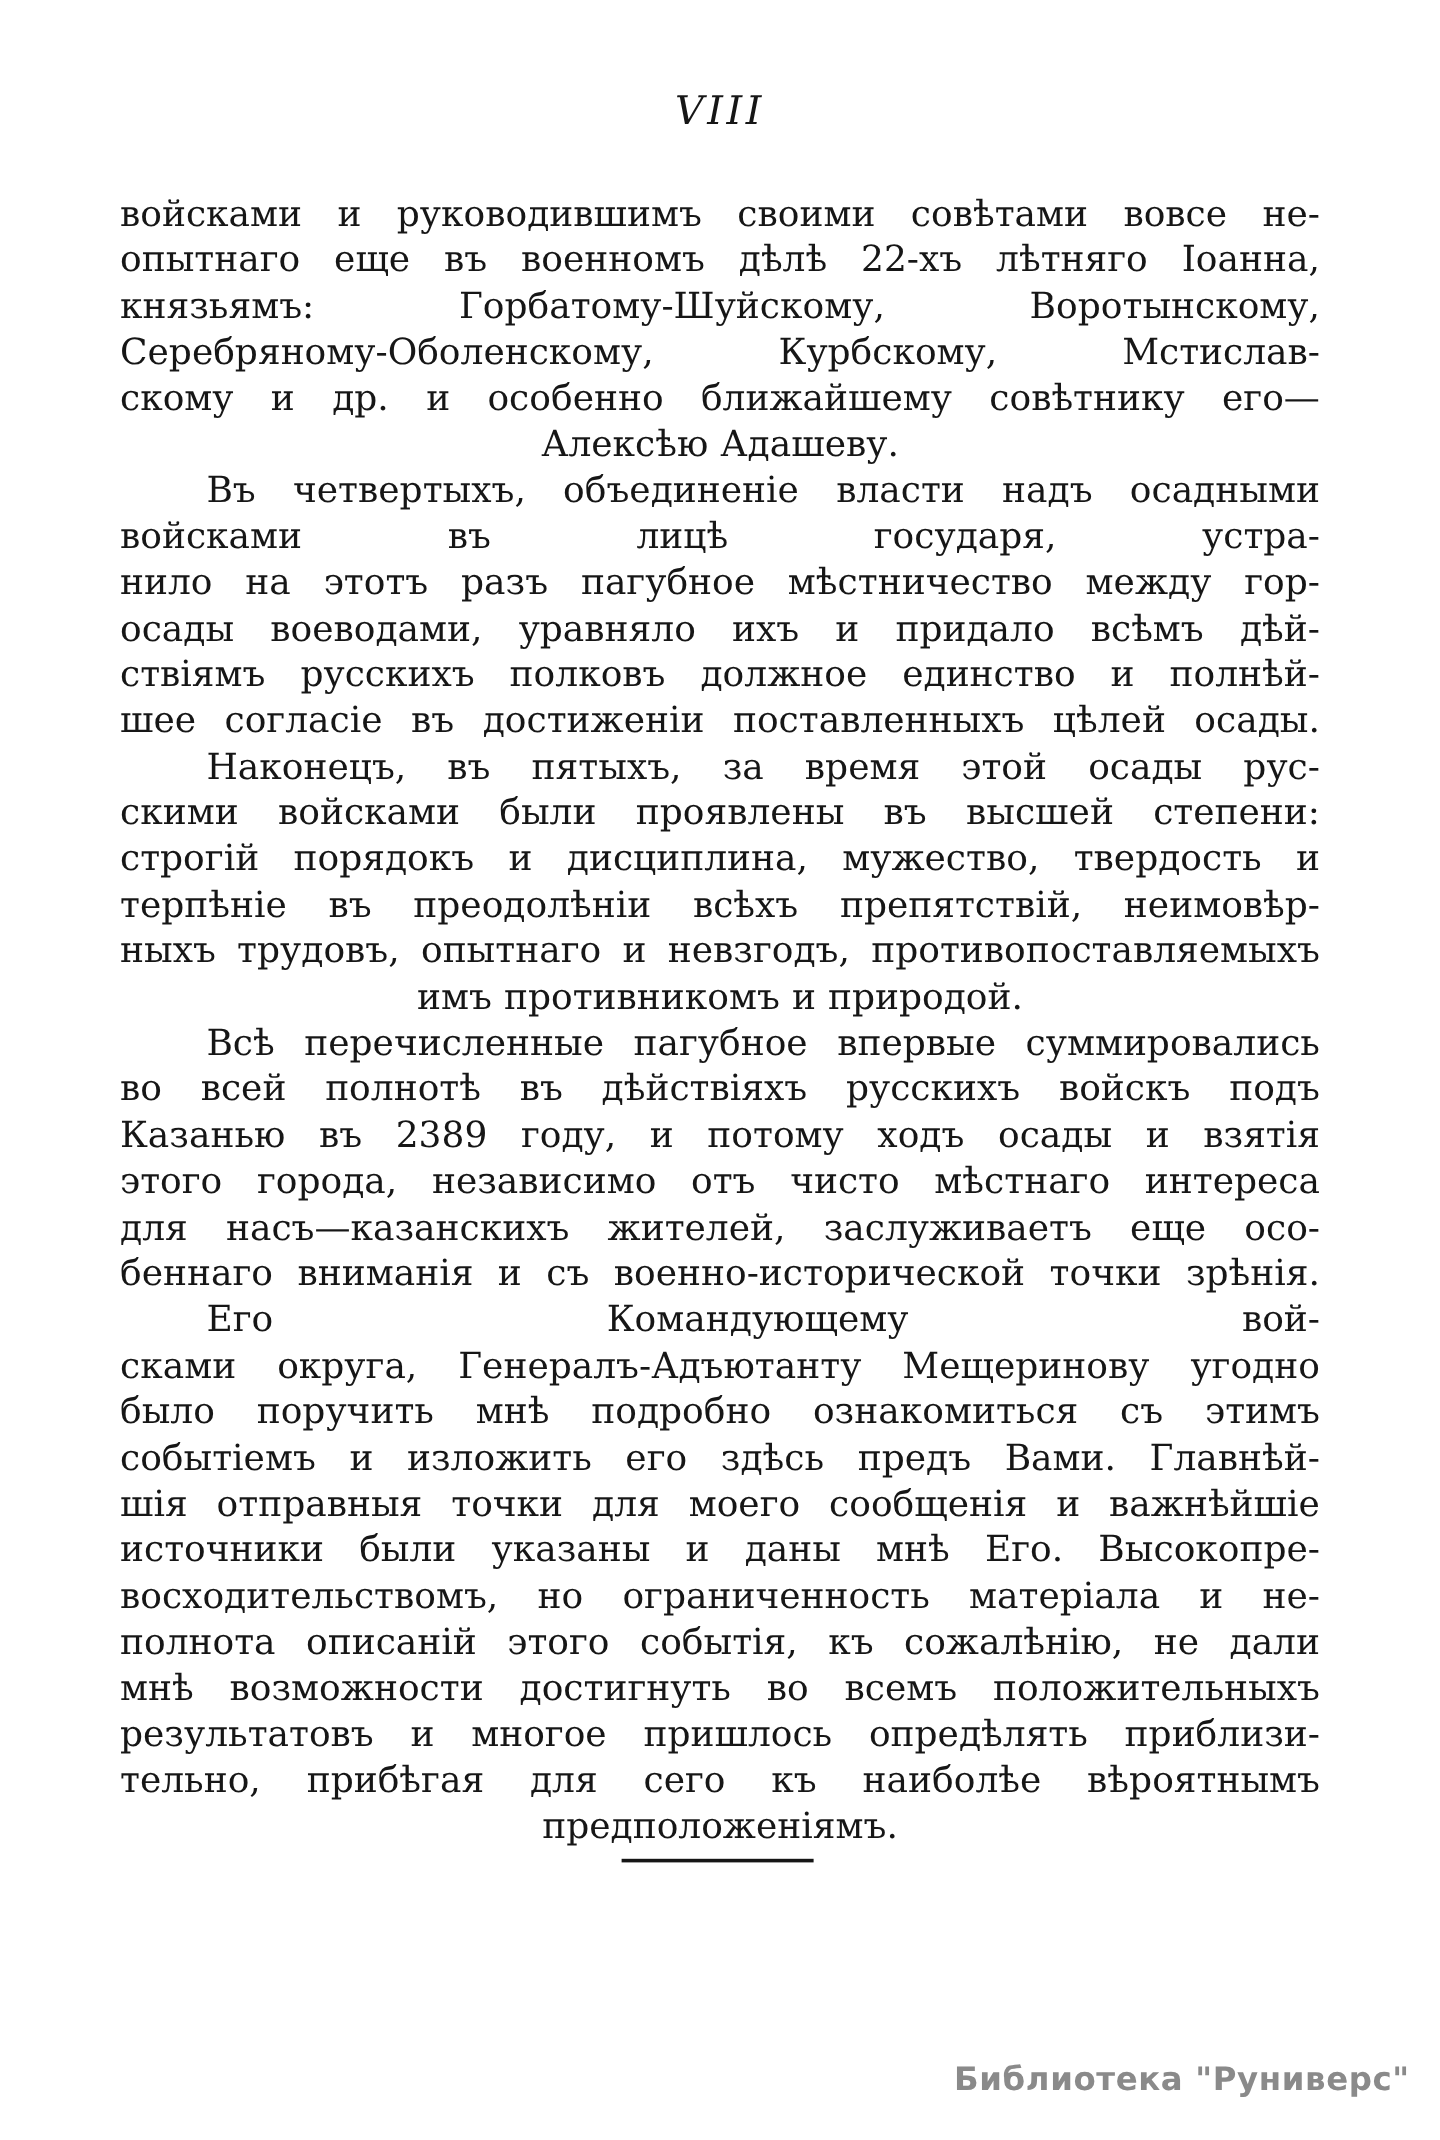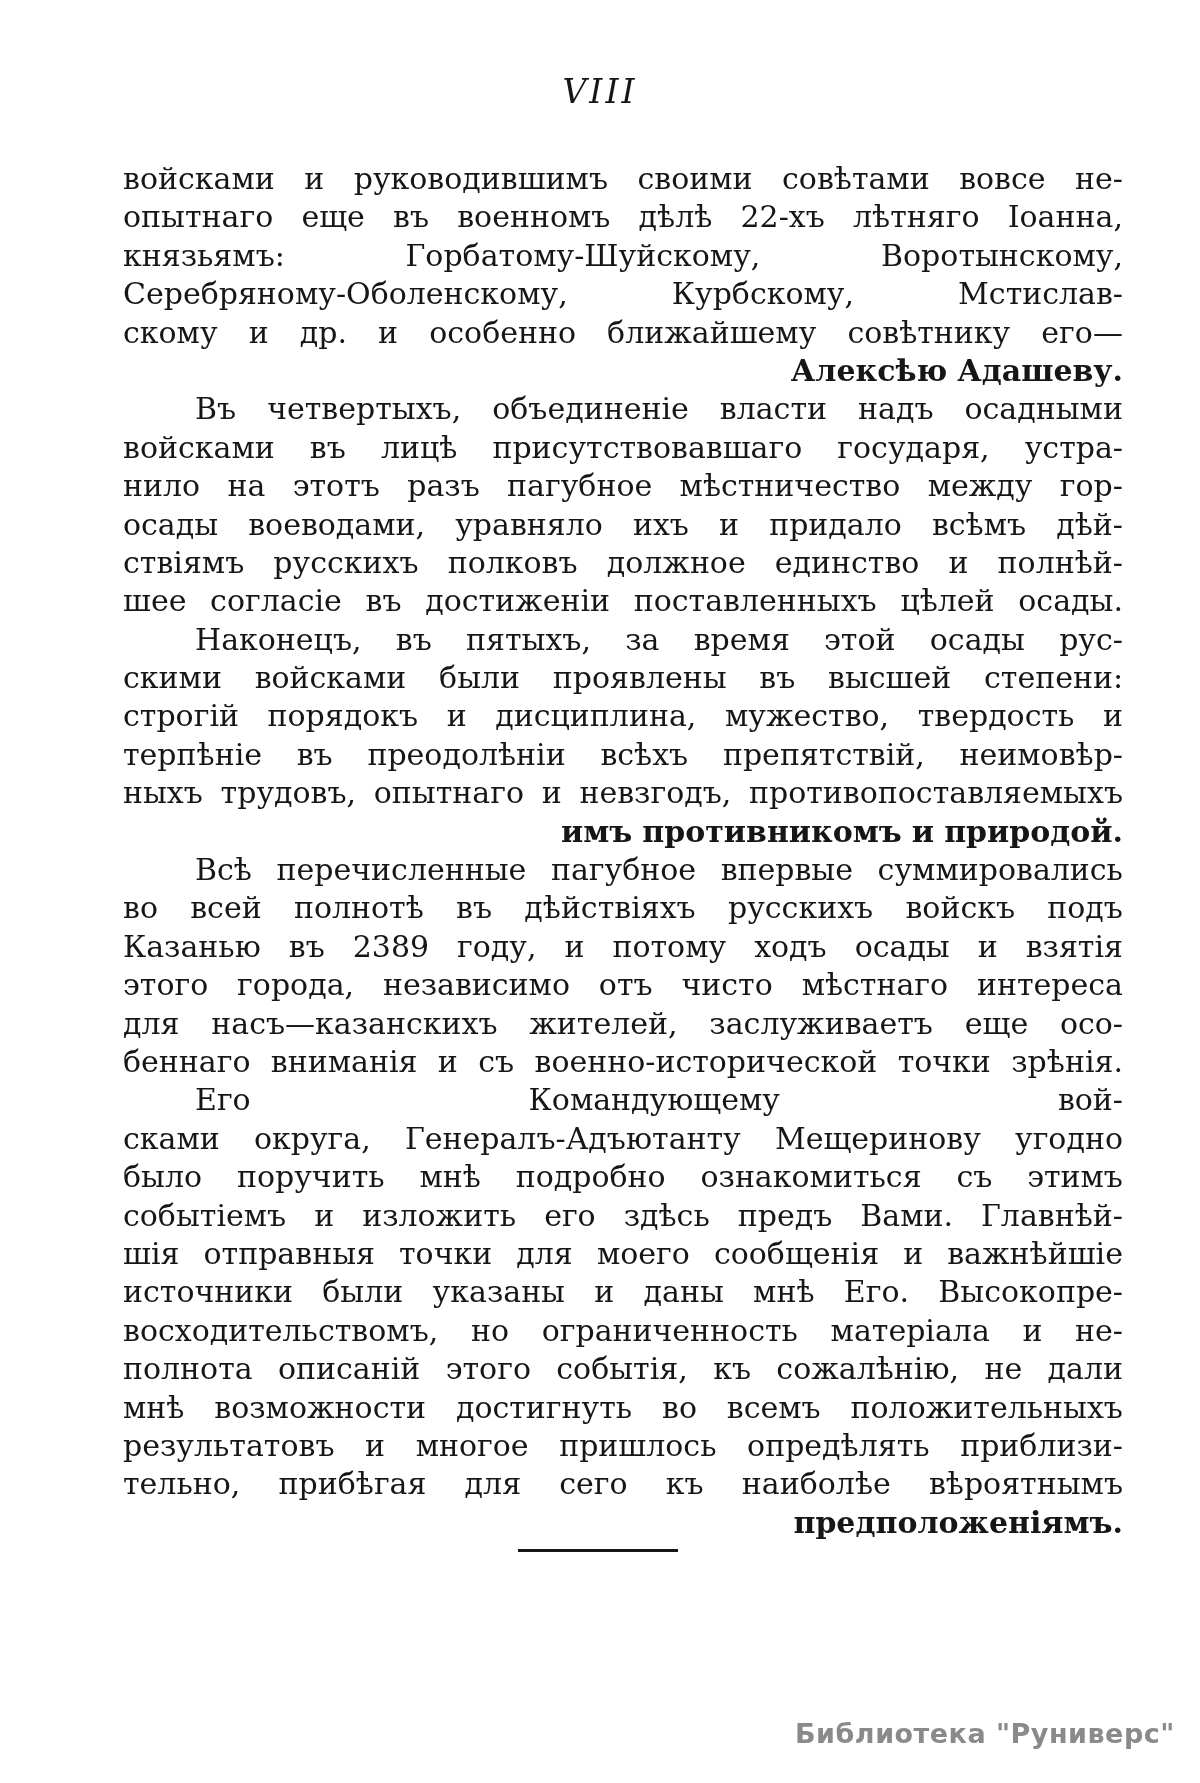--- a/index.html
+++ b/index.html
@@ -21,36 +21,34 @@
     font-size: 33px;
     letter-spacing: 3px;
     color: #161616;
   }
   .text-block {
     position: absolute;
     left: 100px; top: 160px;
     width: 1000px;
     font-size: 30px;
     color: #161616;
-    margin-left: 23px;
   }
   .line {
     display: flex;
     flex-wrap: nowrap;
     justify-content: space-between;
     align-items: baseline;
     height: 38.4px;
     line-height: 38.4px;
     white-space: nowrap;
   }
   .line.indent { padding-left: 72px; }
   .line.short {
-    justify-content: flex-end;
+    justify-content: center;
     gap: 10px;
-    font-weight: bold;
   }
   .divider {
     position: absolute;
     left: 518px; top: 1549px;
     width: 160px; height: 3px;
     background: #161616;
   }
   .watermark {
     position: absolute;
     left: 795px; top: 1718px;
@@ -116,21 +114,20 @@
         <span>четвертыхъ,</span>
         <span>объединеніе</span>
         <span>власти</span>
         <span>надъ</span>
         <span>осадными</span>
       </div>
       <div class="line">
         <span>войсками</span>
         <span>въ</span>
         <span>лицѣ</span>
-        <span>присутствовавшаго</span>
         <span>государя,</span>
         <span>устра-</span>
       </div>
       <div class="line">
         <span>нило</span>
         <span>на</span>
         <span>этотъ</span>
         <span>разъ</span>
         <span>пагубное</span>
         <span>мѣстничество</span>

